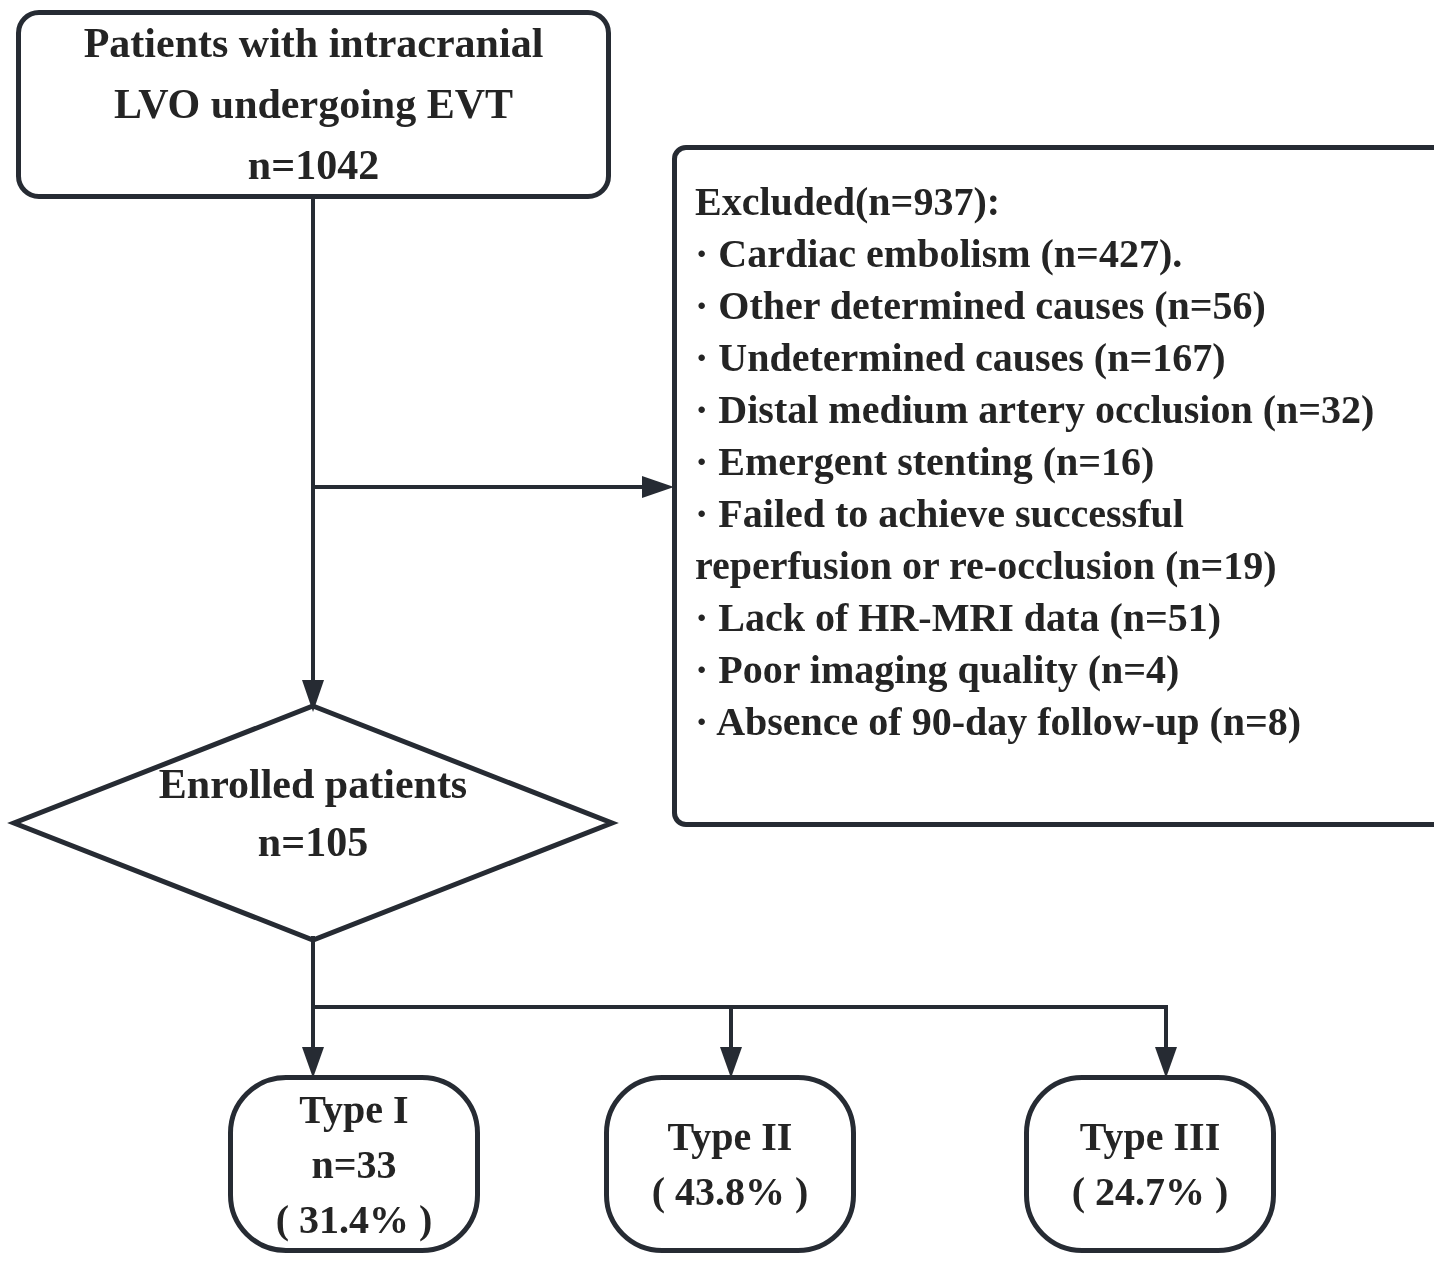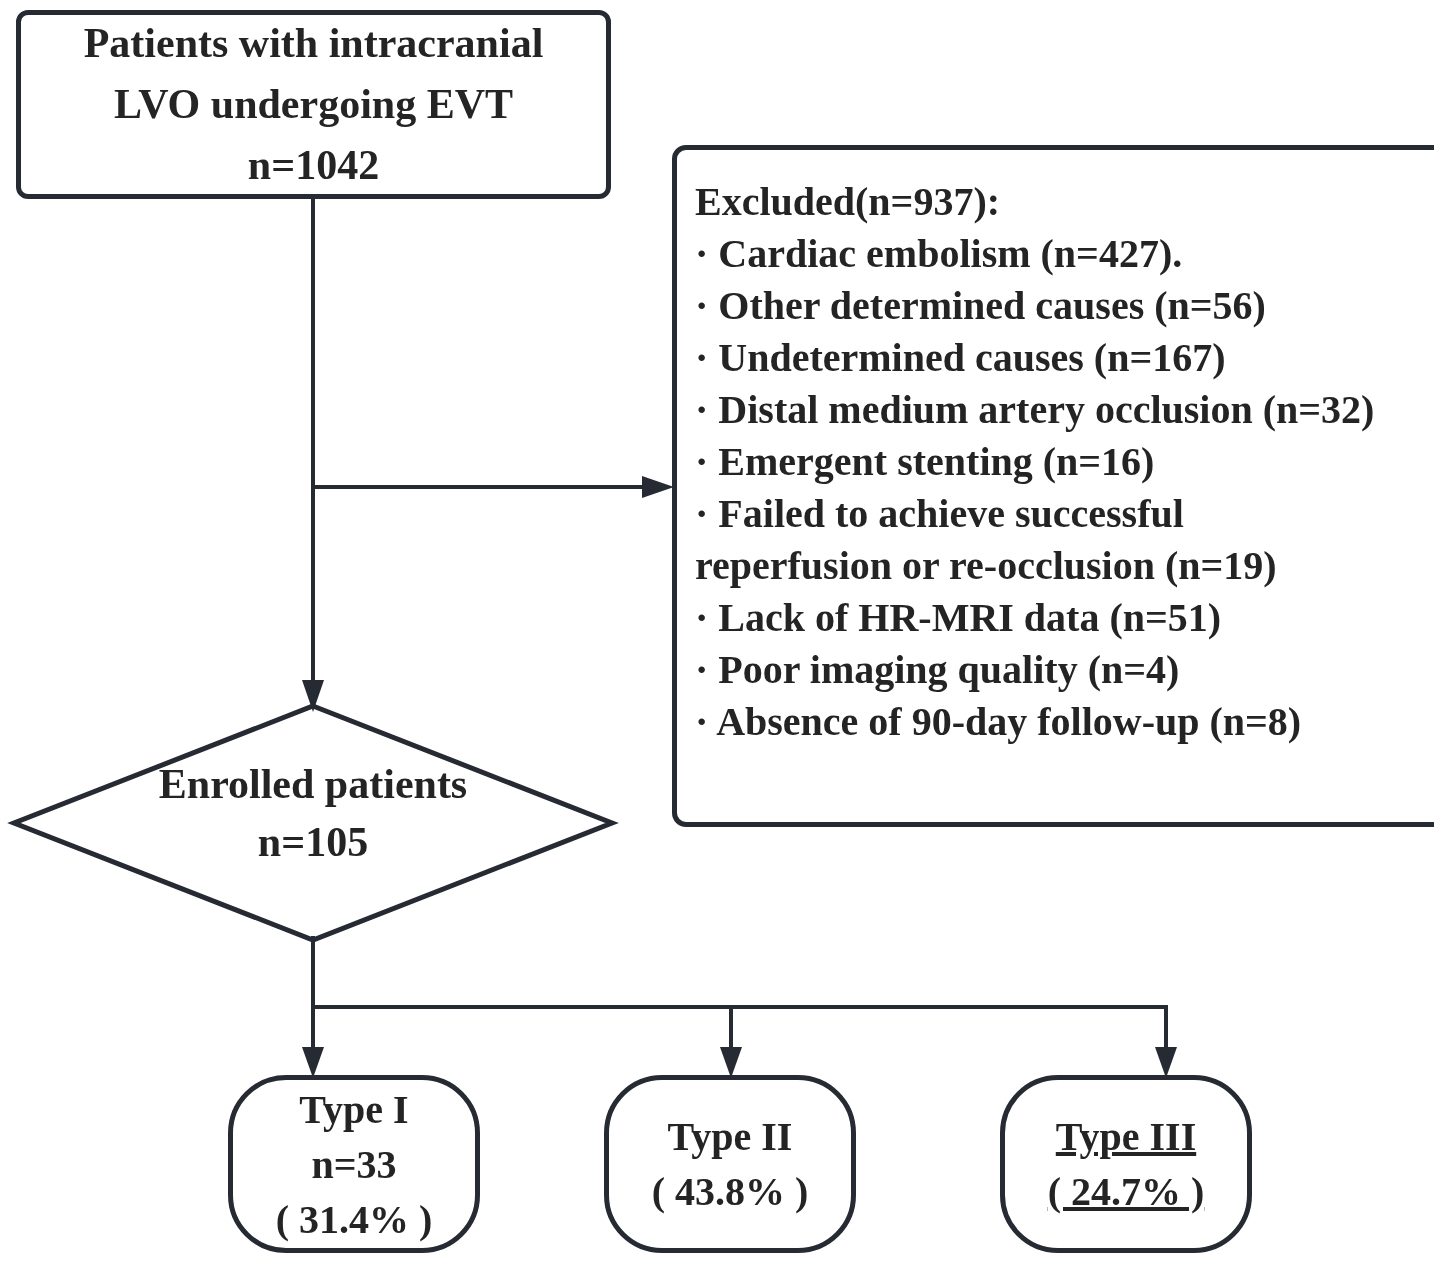--- a/index.html
+++ b/index.html
@@ -15,21 +15,21 @@
   svg.connector-layer{position:absolute;left:0;top:0;z-index:0;}
   .node{
     position:absolute;z-index:1;
     box-sizing:border-box;
     background:#ffffff;
     border:5px solid #262b33;
     text-align:center;
   }
   #top-box{
     left:16px;top:10px;width:595px;height:189px;
-    border-radius:12px;
+    border-radius:23px;
     font-size:42px;line-height:61px;
     display:flex;flex-direction:column;justify-content:center;
   }
   #excluded-box{
     left:672px;top:145px;width:820px;height:682px;
     border-radius:14px;
     text-align:left;
     font-size:40px;line-height:52px;
     padding:26px 12px 0 18px;
   }
@@ -41,21 +41,21 @@
     font-size:42px;line-height:58px;
   }
   .outcome{
     top:1075px;width:252px;height:178px;
     border-radius:58px;
     font-size:40px;line-height:55px;
     display:flex;flex-direction:column;justify-content:center;
   }
   #outcome-0{left:184px;margin-left:44px;}
   #outcome-1{left:604px;}
-  #outcome-2{left:1000px;text-decoration:underline;}
+  #outcome-2{left:1024px;}
   .line-stroke{stroke:#262b33;stroke-width:4;fill:none;}
   .arrow-head{fill:#262b33;stroke:none;}
   .diamond-shape{fill:#ffffff;stroke:#262b33;stroke-width:5;}
 </style>
 </head>
 <body>
 
 <div class="canvas">
 
   <svg class="connector-layer" width="1434" height="1264" viewBox="0 0 1434 1264">

